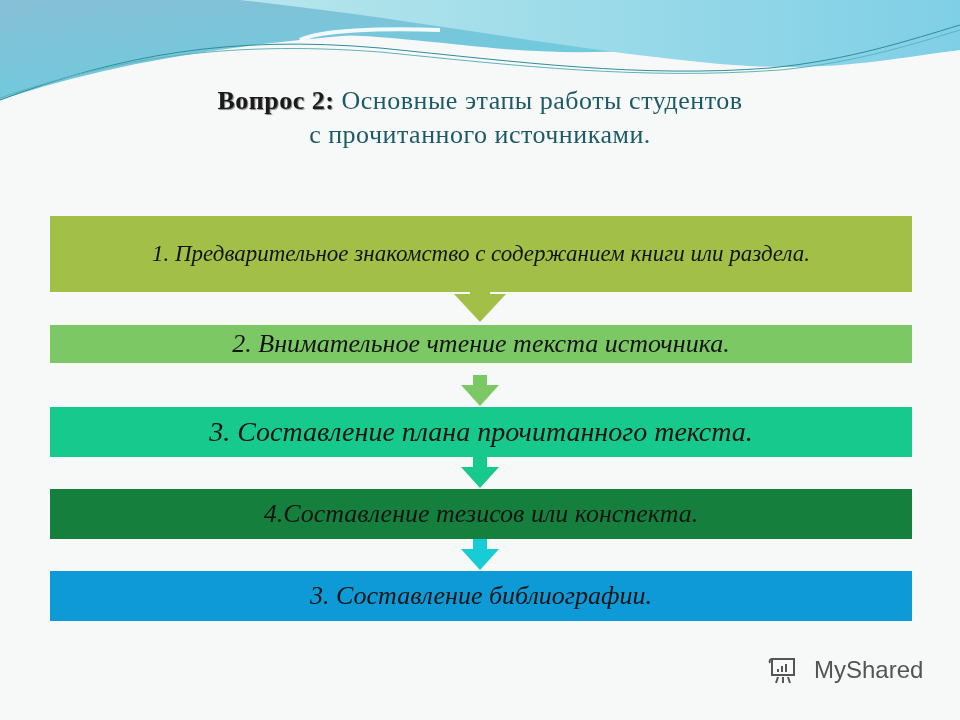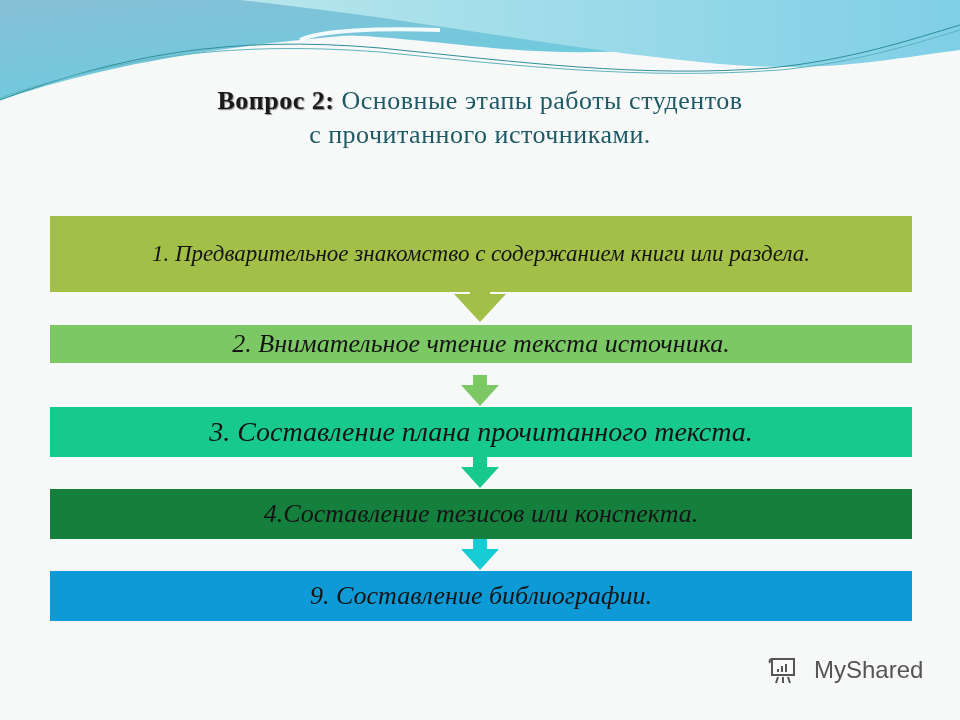--- a/index.html
+++ b/index.html
@@ -65,21 +65,21 @@
 </svg>
 
 <div class="step" style="top:489px;height:50px;background:#15803d;font-size:26px;">
   <span>4.Составление тезисов или конспекта.</span>
 </div>
 <svg class="arrow" style="left:460px;top:539px;" width="40" height="32">
   <polygon points="13,0 27,0 27,10 39,10 20,31 1,10 13,10" fill="#18ccd6"></polygon>
 </svg>
 
 <div class="step" style="top:571px;height:50px;background:#0d9ad6;font-size:26px;">
-  <span>9. Составление библиографии.</span>
+  <span>3. Составление библиографии.</span>
 </div>
 
 <div class="logo">
   <svg width="30" height="30" viewBox="0 0 30 30">
     <rect x="4" y="4" width="22" height="16" fill="none" stroke="#555" stroke-width="2"></rect>
     <path d="M4 4 C2 4 1 6 2 8" fill="none" stroke="#555" stroke-width="2"></path>
     <rect x="9" y="14" width="2" height="3" fill="#555"></rect>
     <rect x="13" y="11" width="2" height="6" fill="#555"></rect>
     <rect x="17" y="9" width="2" height="8" fill="#555"></rect>
     <line x1="10" y1="22" x2="8" y2="28" stroke="#555" stroke-width="2"></line>

